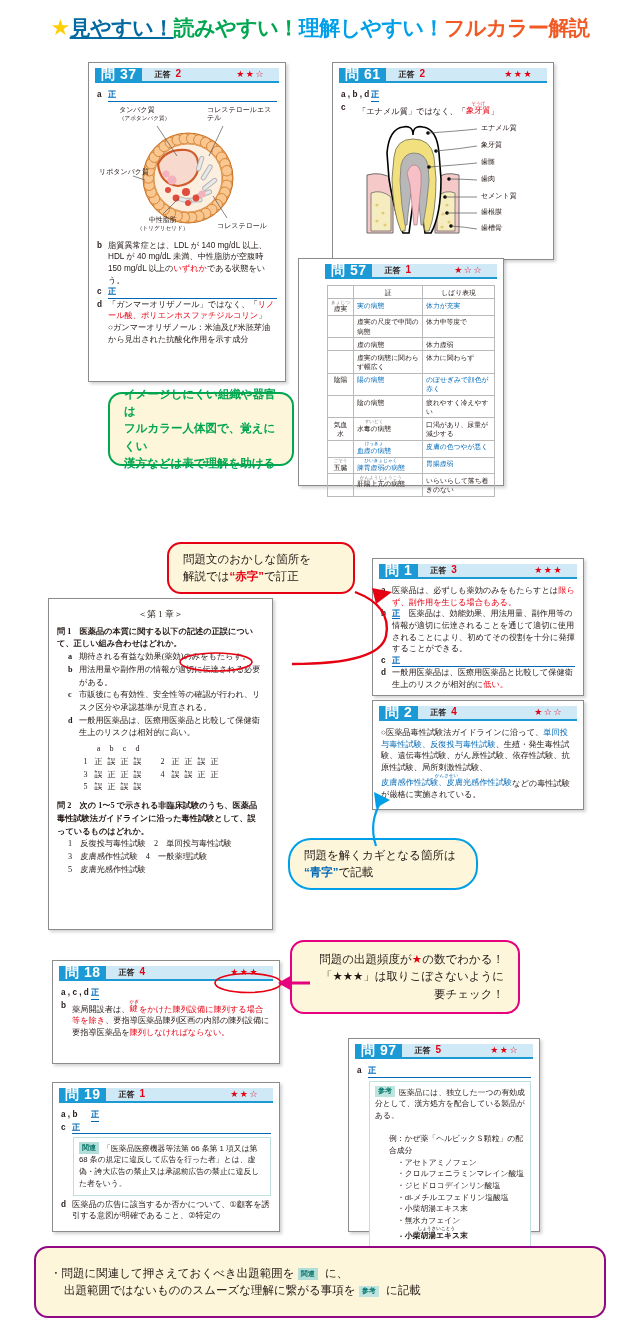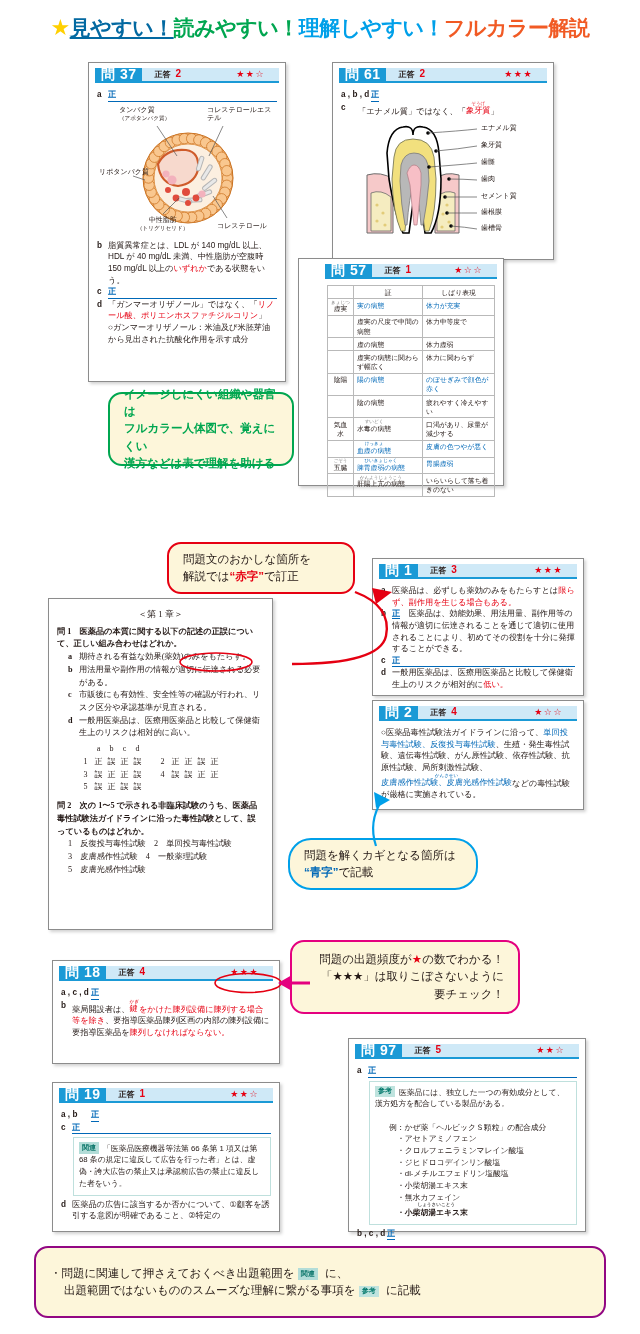--- a/index.html
+++ b/index.html
@@ -541,21 +541,21 @@
       <span class="bd">医薬品の広告に該当するか否かについて、①顧客を誘引する意図が明確であること、②特定の</span>
     </div>
   </div>
 
   <div class="bubble magenta" style="left:290px; top:940px; width:230px; height:74px;">
     <div><span>問題の出題頻度が</span><span class="em-star">★</span><span>の数でわかる！</span></div>
     <div>「★★★」は取りこぼさないように</div>
     <div>要チェック！</div>
   </div>
 
-  <div class="card" style="left:348px; top:1038px; width:238px; height:194px;">
+  <div class="card" style="left:348px; top:1038px; width:192px; height:194px;">
     <div class="qhead">
       <div class="qno">問 97</div>
       <div class="qlabel">正答</div>
       <div class="qans">5</div>
       <div class="qstars">★★☆</div>
     </div>
     <div class="row">
       <span class="mk">a</span>
       <span class="bd seiB">正</span>
     </div>

